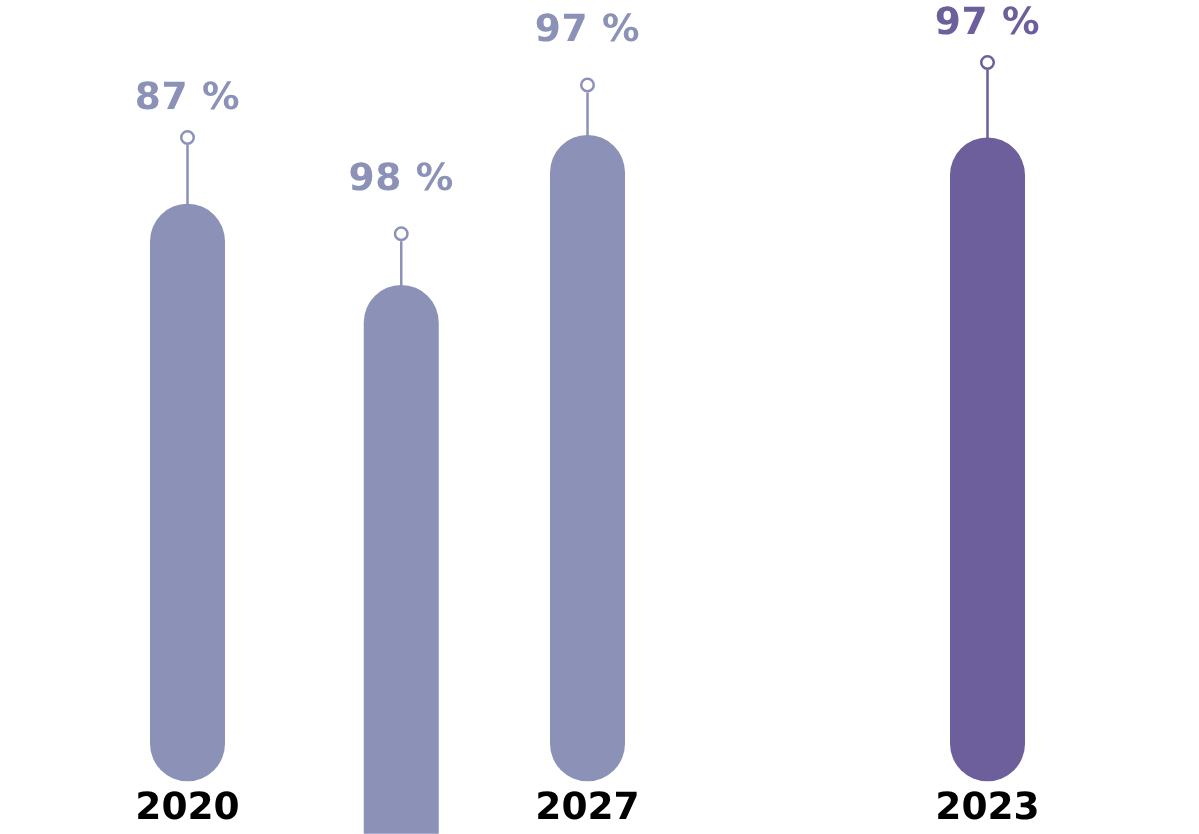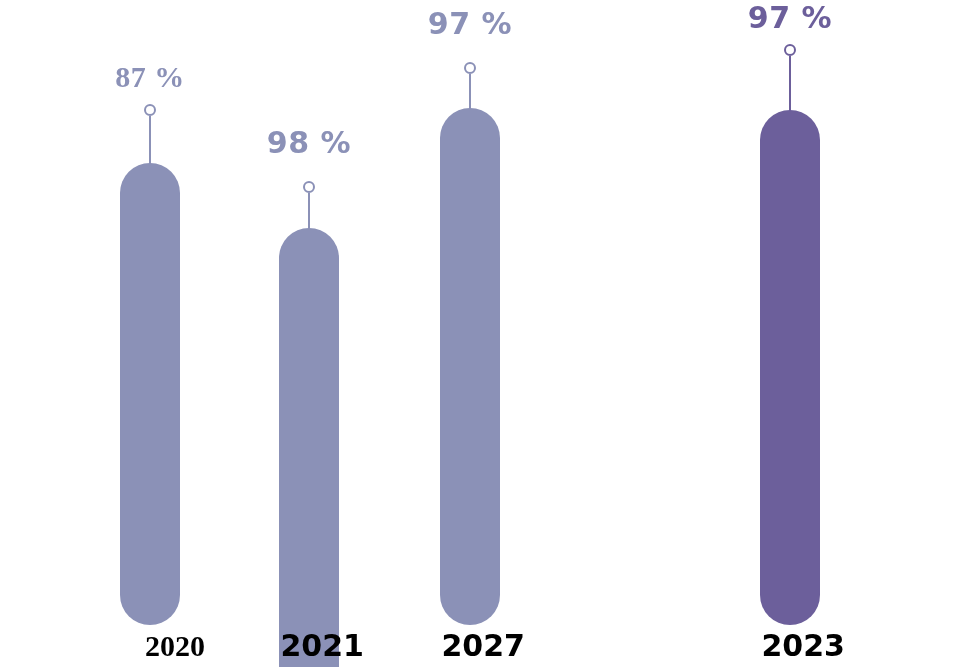--- a/index.html
+++ b/index.html
@@ -80,44 +80,43 @@
   .value-label.accent {
     color: #6c5f9b;
   }
 
   
   .year-label {
     position: absolute;
     left: 0;
     bottom: 4px;
     width: 110px;
-    text-align: right;
+    text-align: center;
     font-size: 30px;
     font-weight: bold;
     color: #000000;
     white-space: nowrap;
   }
 </style>
 </head>
 <body>
 
 <div id="chart-root">
-    <div class="bar-group" style="left: 95px; height: 667px; font-family: Liberation Serif, serif;">
+    <div class="bar-group" style="left: 95px; height: 667px;">
       <div class="value-label" style="top: 60px;">87 %</div>
       <div class="marker" style="top: 104px;"></div>
       <div class="stem" style="top: 116px; height: 53px;"></div>
       <div class="bar" style="top: 163px; height: 462px;"></div>
       <div class="year-label">2020</div>
     </div>
-    <div class="bar-group" style="left: 254px; height: 544px;">
+    <div class="bar-group" style="left: 266px; height: 544px;">
       <div class="value-label" style="top: 2px;">98 %</div>
       <div class="marker" style="top: 58px;"></div>
       <div class="stem" style="top: 70px; height: 41px;"></div>
       <div class="bar" style="top: 105px; height: 520px;"></div>
-      <div class="year-label">2021</div>
     </div>
     <div class="bar-group" style="left: 415px; height: 667px;">
       <div class="value-label" style="top: 6px;">97 %</div>
       <div class="marker" style="top: 62px;"></div>
       <div class="stem" style="top: 74px; height: 40px;"></div>
       <div class="bar" style="top: 108px; height: 517px;"></div>
       <div class="year-label">2027</div>
     </div>
     <div class="bar-group" style="left: 735px; height: 667px;">
       <div class="value-label accent" style="top: 0px;">97 %</div>

